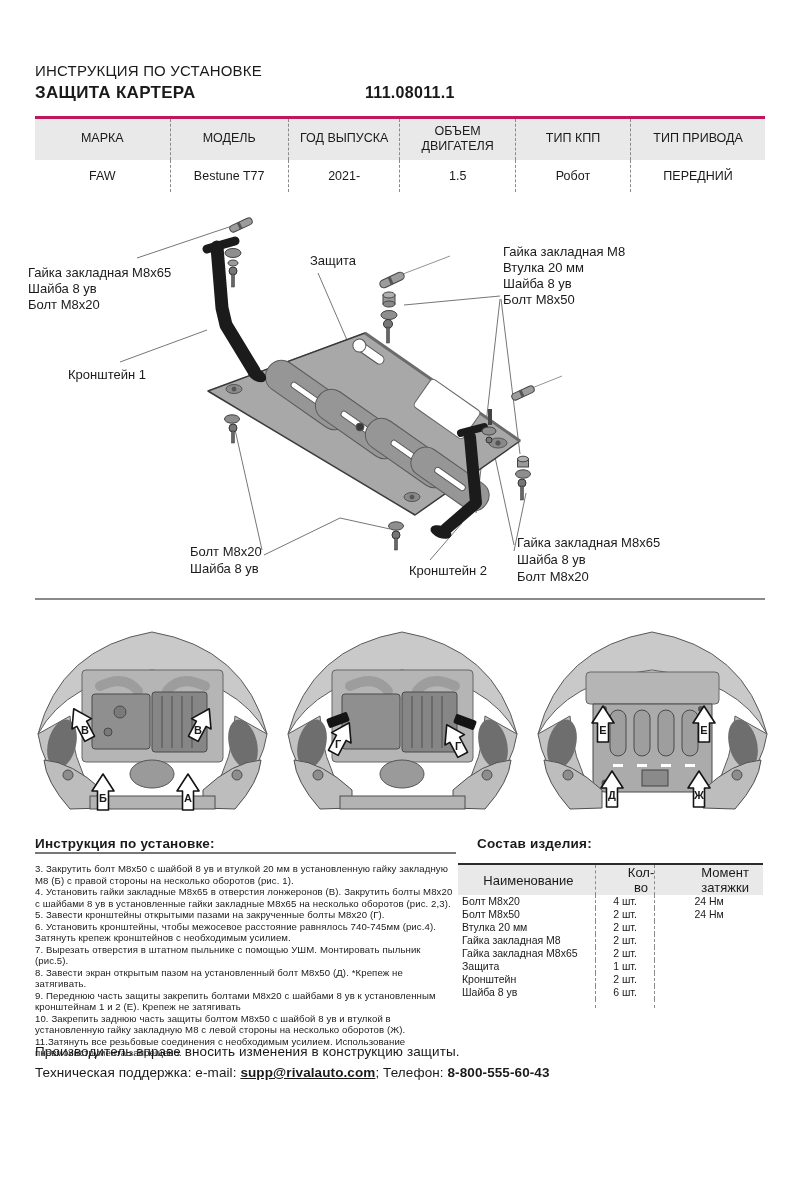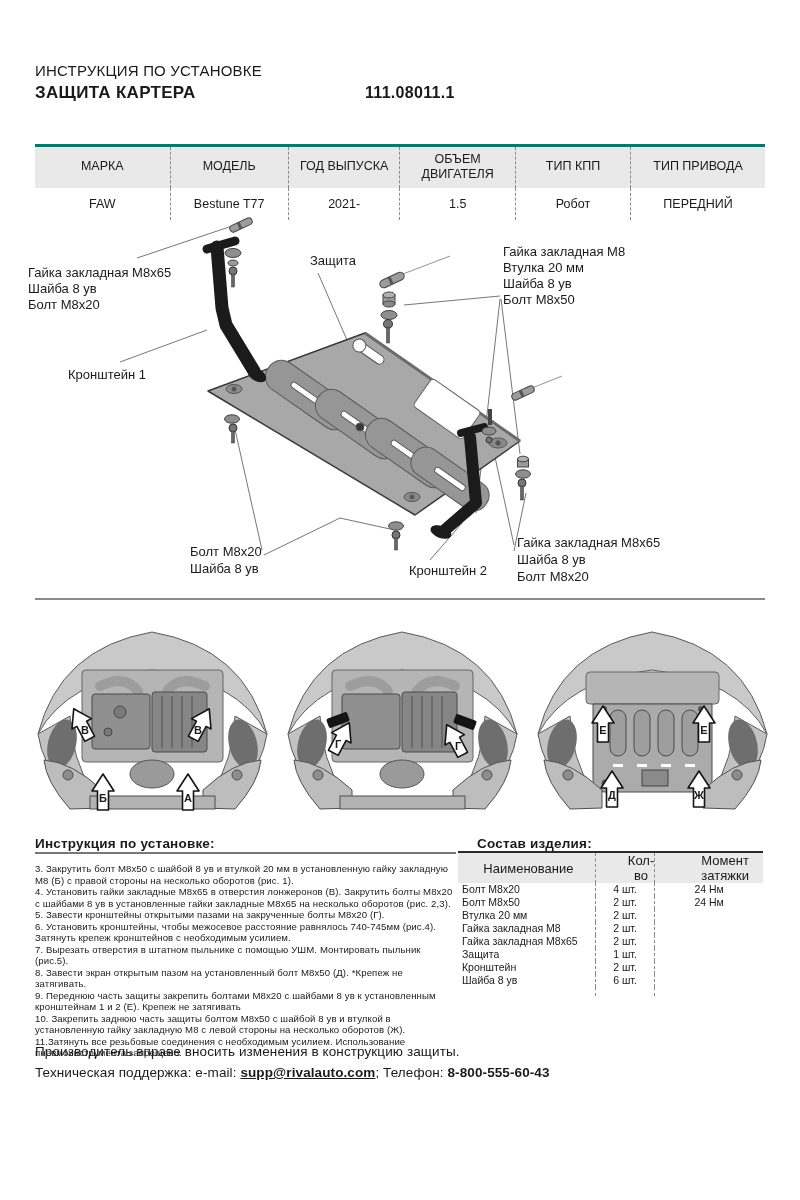--- a/index.html
+++ b/index.html
@@ -6,21 +6,21 @@
   html,body { width:800px; height:1200px; background:#fff; font-family:"Liberation Sans","DejaVu Sans",sans-serif; color:#1a1a1a; }
   body { position:relative; overflow:hidden; }
 
   
   .hdr { position:absolute; left:35px; top:62px; }
   .hdr .t1 { font-size:15px; letter-spacing:.2px; }
   .hdr .t2 { font-size:17px; font-weight:bold; margin-top:4px; letter-spacing:.3px; }
   .partno { position:absolute; left:365px; top:84px; font-size:16px; font-weight:bold; letter-spacing:.3px; }
 
   
-  .spec { position:absolute; left:35px; top:144px; width:730px; border-collapse:collapse; border-top:3px solid #0f766e; }
+  .spec { position:absolute; left:35px; top:116px; width:730px; border-collapse:collapse; border-top:3px solid #be185d; }
   .spec th, .spec td { font-weight:normal; text-align:center; vertical-align:middle; font-size:12.5px; }
   .spec th { background:#e9e9e9; height:42px; line-height:1.25; }
   .spec td { height:32px; background:#fff; }
   .spec th + th, .spec td + td { border-left:1px dashed #8a8a8a; }
 
   
   .diagram { position:absolute; left:0; top:213px; width:800px; height:385px; }
   .divider { position:absolute; left:35px; width:730px; height:0; border-top:2px solid #8a8a8a; }
   .div1 { top:598px; }
 
@@ -28,21 +28,21 @@
   .fig { position:absolute; top:612px; width:245px; height:205px; }
   .fig1 { left:30px; } .fig2 { left:280px; } .fig3 { left:530px; }
 
   
   .instr { position:absolute; left:35px; top:836px; width:421px; }
   .instr h3 { font-size:13.5px; font-weight:bold; padding-bottom:1px; border-bottom:2px solid #777; margin-bottom:9px; letter-spacing:.2px; }
   .step { font-size:9.6px; line-height:11.5px; letter-spacing:.1px; }
 
   
   .parts { position:absolute; left:458px; top:836px; width:305px; }
-  .parts h3 { font-size:13.5px; font-weight:bold; margin-left:19px; margin-bottom:0; letter-spacing:.2px; }
+  .parts h3 { font-size:13.5px; font-weight:bold; margin-left:19px; margin-bottom:12px; letter-spacing:.2px; }
   .ptable { width:305px; border-collapse:collapse; border-top:2px solid #2b2b2b; }
   .ptable th { background:#e9e9e9; font-weight:normal; font-size:13px; height:23px; text-align:center;padding-left:32px; }
   .ptable th:first-child { text-align:center; }
   .ptable td { font-size:10.5px; height:13px; line-height:13px; }
   .ptable .c-name { width:140px; text-align:left; padding-left:4px; }
   .ptable .c-qty  { width:55px;  text-align:center; border-left:1px dashed #8a8a8a; }
   .ptable .c-trq  { width:110px; text-align:center; border-left:1px dashed #8a8a8a; }
   .ptable .spacer td { height:9px; }
 
   

